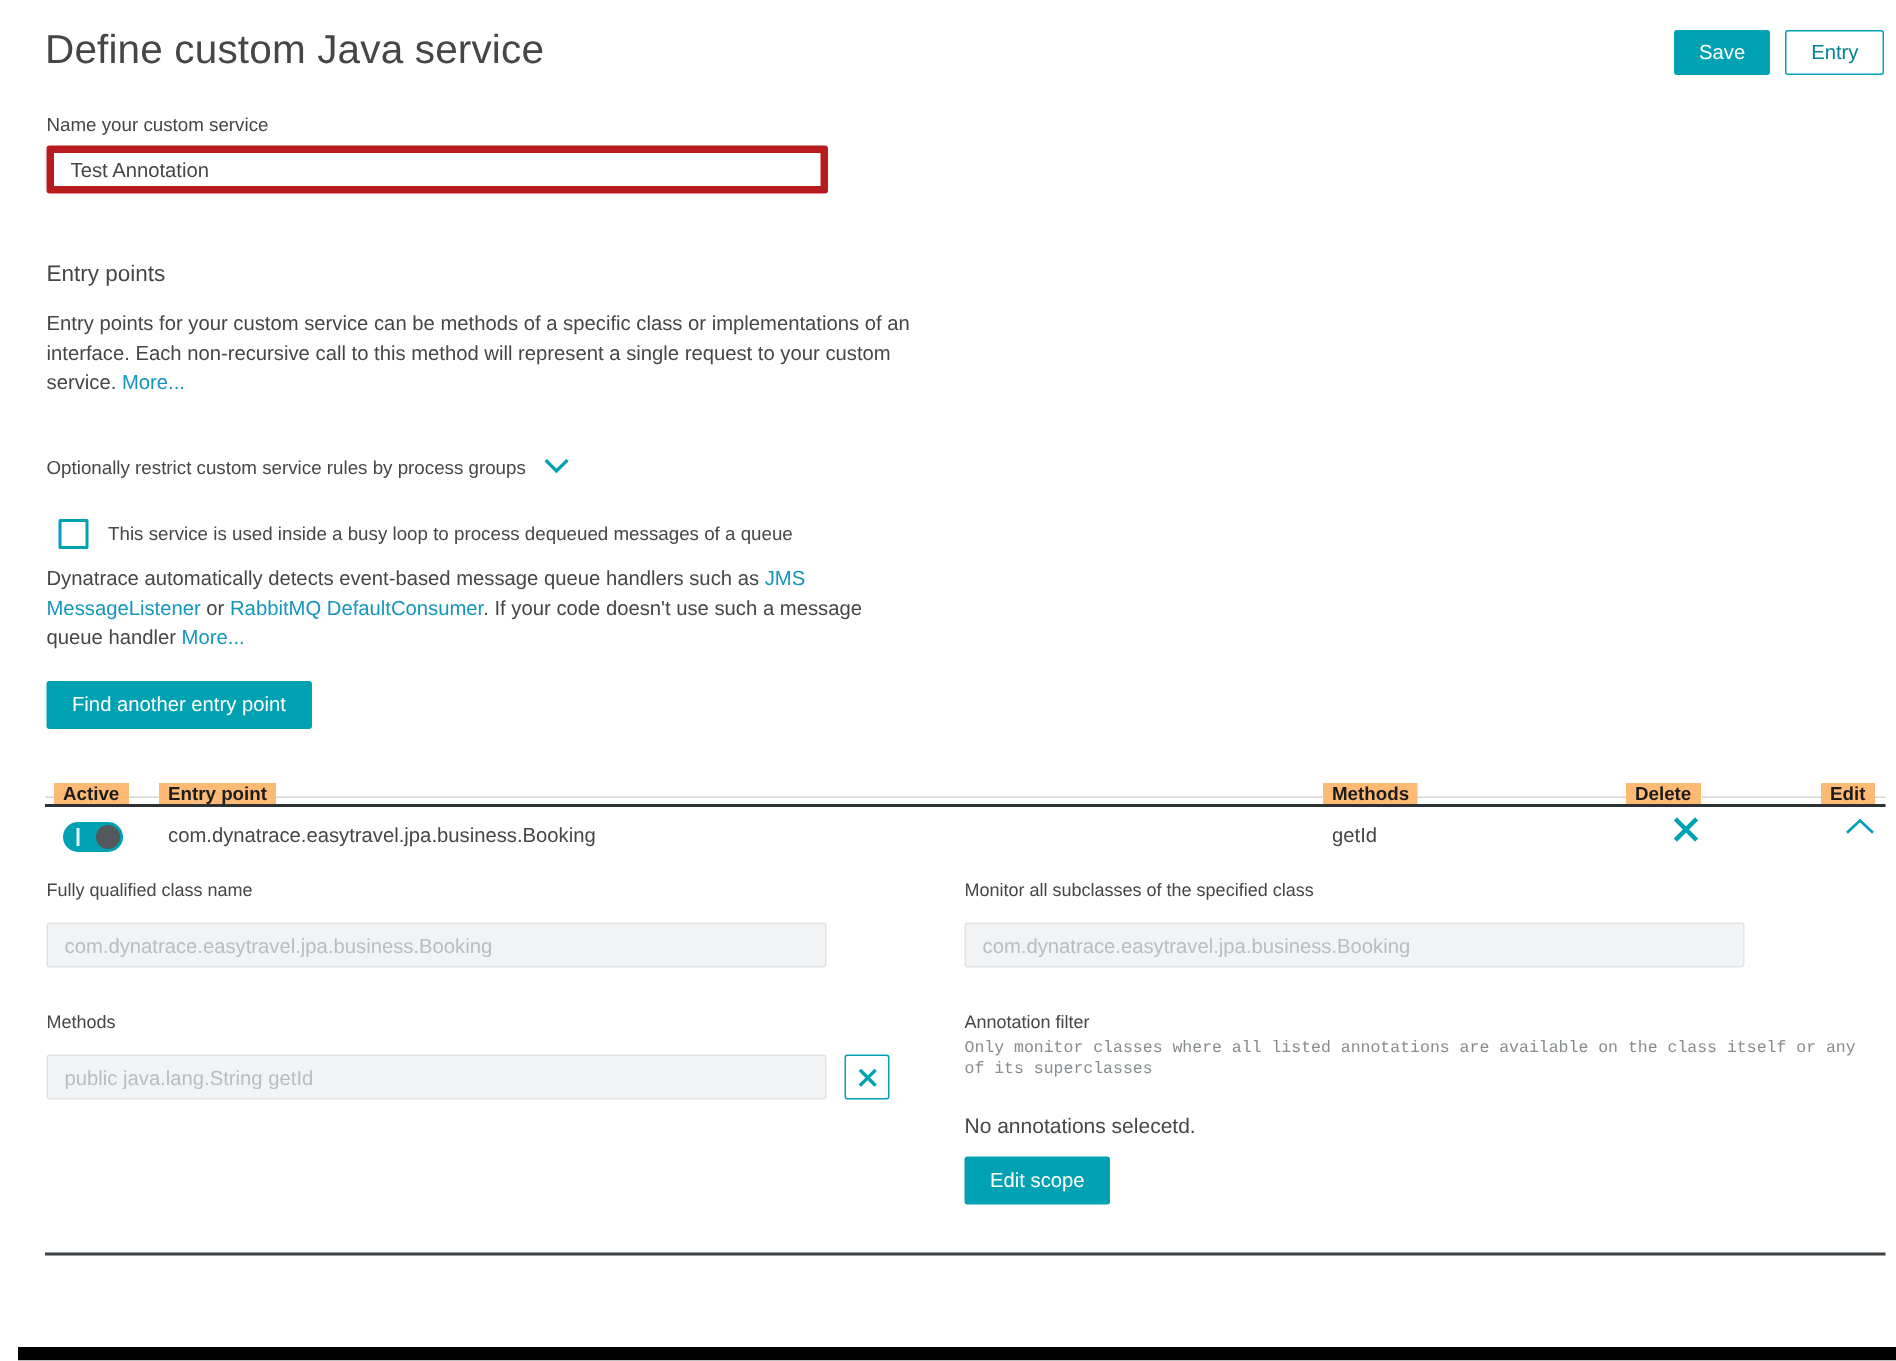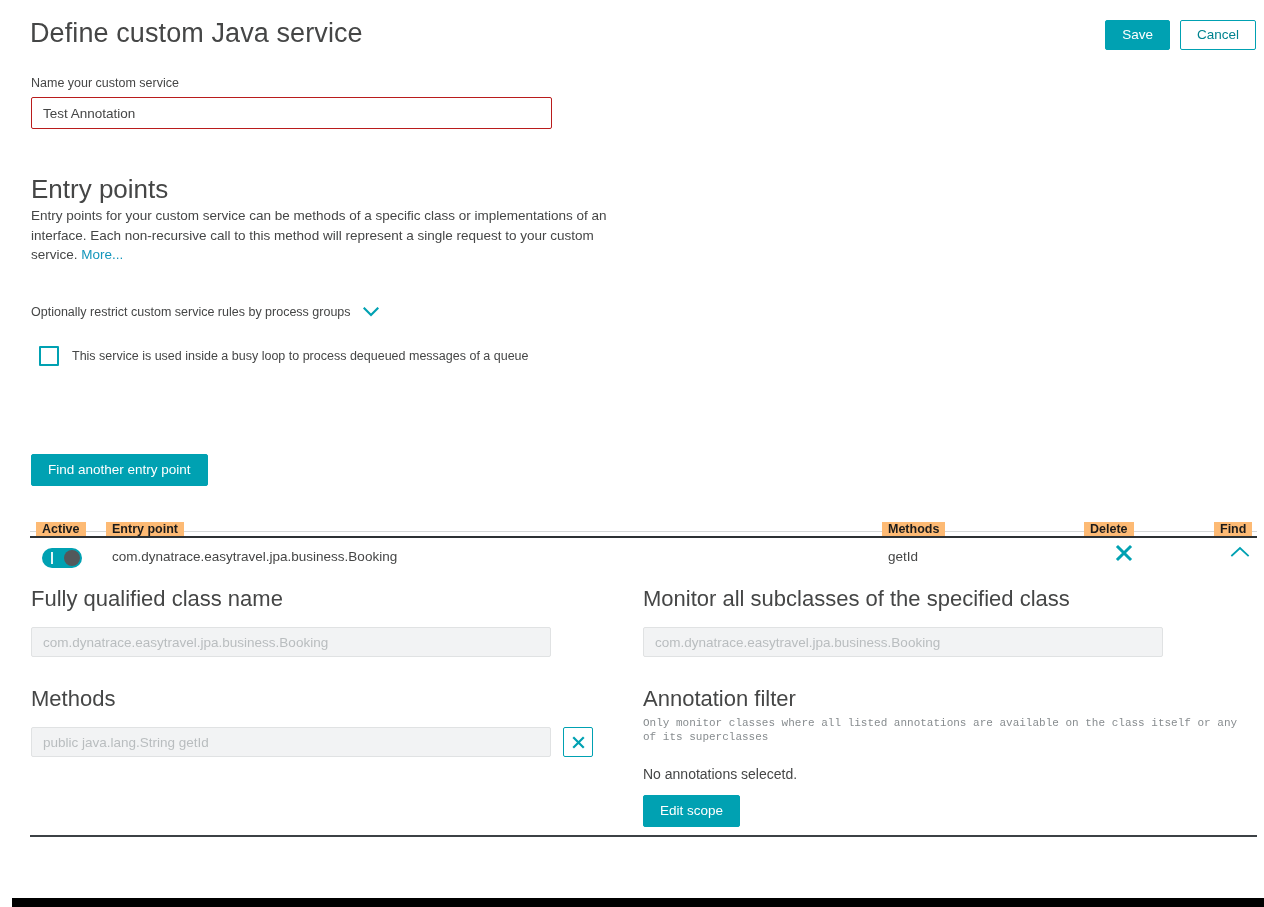--- a/index.html
+++ b/index.html
@@ -30,28 +30,28 @@
   }
   .btn-primary { background:#00a1b2; color:#fff; border:1px solid #00a1b2; }
   .btn-outline { background:#fff; color:#00838f; border:1px solid #00a1b2; }
 
   
   .field-label { font-size:12.5px; color:#454646; }
   .name-label { position:absolute; left:19px; top:76px; }
   .text-input {
     font-family:"Liberation Sans", sans-serif;
     font-size:13.5px; color:#454646;
-    border:1px solid #b91c1c; border-radius:2px;
+    border:5px solid #b91c1c; border-radius:2px;
     background:#fff; padding:0 11px; outline:none;
   }
   .name-input { position:absolute; left:19px; top:97px; width:521px; height:32px; }
 
   
   .section-title {
-    font-size:26px; font-weight:400; color:#454646;
+    font-size:15px; font-weight:400; color:#454646;
   }
   .entry-title { position:absolute; left:19px; top:174px; }
   .entry-desc {
     position:absolute; left:19px; top:206px; width:580px;
     font-size:13.5px; line-height:19.5px; color:#454646;
   }
   a.lnk { color:#1496bb; text-decoration:none; cursor:pointer; }
 
   .restrict-row { position:absolute; left:19px; top:303px; display:flex; align-items:center; gap:12px; }
   .restrict-text { font-size:12.5px; color:#454646; }
@@ -98,21 +98,21 @@
   .td-entry { position:absolute; left:82px; top:13px; font-size:13.5px; color:#454646; white-space:nowrap; }
   .td-methods { position:absolute; left:858px; top:13px; font-size:13.5px; color:#454646; white-space:nowrap; }
   .td-delete { position:absolute; left:1074px; top:8px; width:40px; text-align:center; cursor:pointer; }
   .td-edit { position:absolute; left:1190px; top:8px; width:40px; text-align:center; cursor:pointer; }
 
   
   .detail { position:absolute; left:0; top:586px; width:1264px; }
   .col-l { position:absolute; left:19px; top:0; width:600px; }
   .col-r { position:absolute; left:631px; top:0; width:600px; }
 
-  .detail-label { font-size:22px; font-weight:400; color:#454646; }
+  .detail-label { font-size:12px; font-weight:400; color:#454646; }
   .disabled-input {
     display:block; width:520px; height:30px;
     border:1px solid #e0e2e3; border-radius:2px; background:#f2f3f4;
     font-family:"Liberation Sans", sans-serif; font-size:13.5px;
     color:#b9bdbf; padding:0 11px; outline:none;
   }
   .annot-sub { font-size:11px; color:#878c8f; line-height:14px; }
   .annot-none { font-size:14px; color:#454646; }
 
   .x-btn {
@@ -130,21 +130,21 @@
 </style>
 </head>
 <body>
 
 <div class="page">
 
   <div class="header">
     <div class="page-title">Define custom Java service</div>
     <div class="header-actions">
       <div class="btn btn-primary">Save</div>
-      <div class="btn btn-outline">Cancel</div>
+      <div class="btn btn-outline">Entry</div>
     </div>
   </div>
 
   <div class="field-label name-label">Name your custom service</div>
   <input class="text-input name-input" type="text" value="Test Annotation" style="">
 
   <div class="section-title entry-title">Entry points</div>
   <div class="entry-desc">
     <span>Entry points for your custom service can be methods of a specific class or implementations of an interface. Each non-recursive call to this method will represent a single request to your custom service. </span><a class="lnk" href="#">More...</a>
   </div>
@@ -156,33 +156,36 @@
           <path d="M1.5 1.5 L8 8 L14.5 1.5" fill="none" stroke="#00a1b2" stroke-width="2.2" stroke-linecap="square"></path>
         </svg>
     </span>
   </div>
 
   <div class="cb-row">
     <span class="checkbox"></span>
     <span class="cb-label">This service is used inside a busy loop to process dequeued messages of a queue</span>
   </div>
 
+  <div class="queue-desc">
+    <span>Dynatrace automatically detects event-based message queue handlers such as </span><a class="lnk" href="#">JMS MessageListener</a><span> or </span><a class="lnk" href="#">RabbitMQ DefaultConsumer</a><span>. If your code doesn't use such a message queue handler </span><a class="lnk" href="#">More...</a>
+  </div>
 
   <div class="ep-buttons">
     <div class="btn btn-primary btn-lg">Find another entry point</div>
   </div>
 
   <div class="table">
     <div class="thead">
       <div class="th-rule"></div>
       <div class="th" style="left:6px;">Active</div>
       <div class="th" style="left:76px;">Entry point</div>
       <div class="th" style="left:852px;">Methods</div>
       <div class="th" style="left:1054px;">Delete</div>
-      <div class="th" style="left:1184px;">Find</div>
+      <div class="th" style="left:1184px;">Edit</div>
       <div class="thead-bottom"></div>
     </div>
 
     <div class="trow">
       <div class="toggle">
         <span class="bar"></span>
         <span class="knob"></span>
       </div>
       <div class="td-entry">com.dynatrace.easytravel.jpa.business.Booking</div>
       <div class="td-methods">getId</div>

